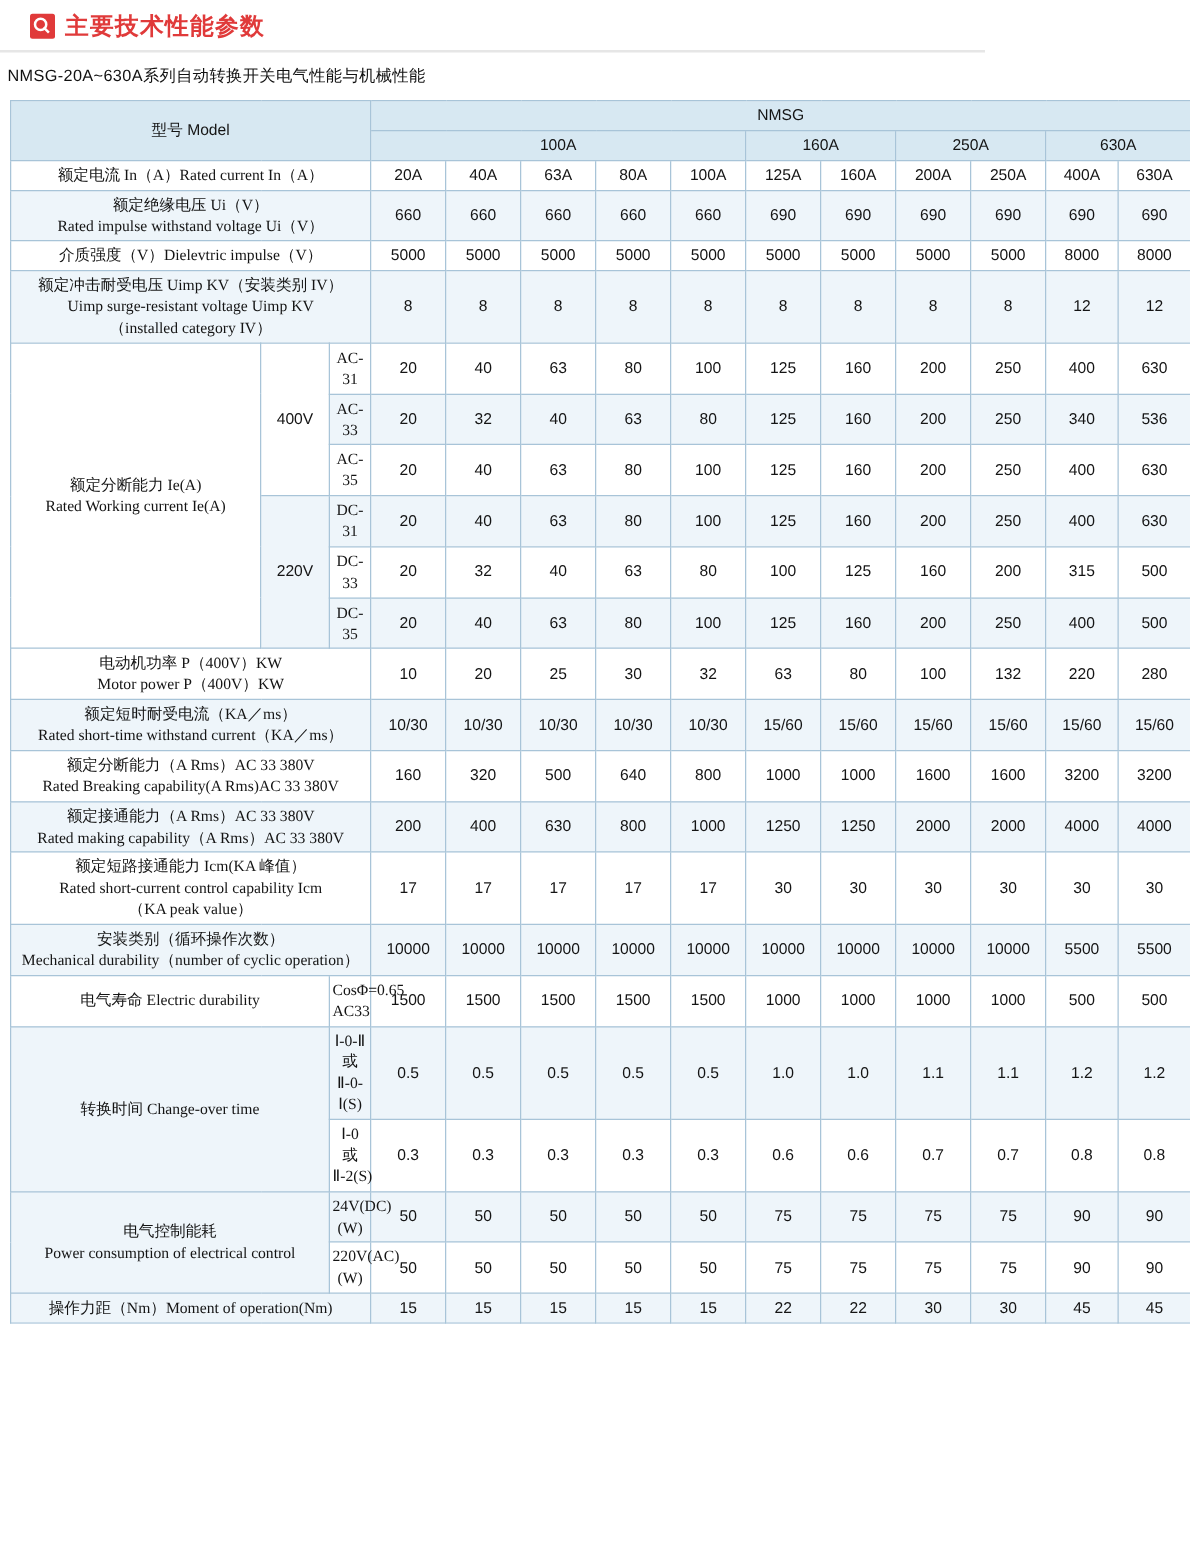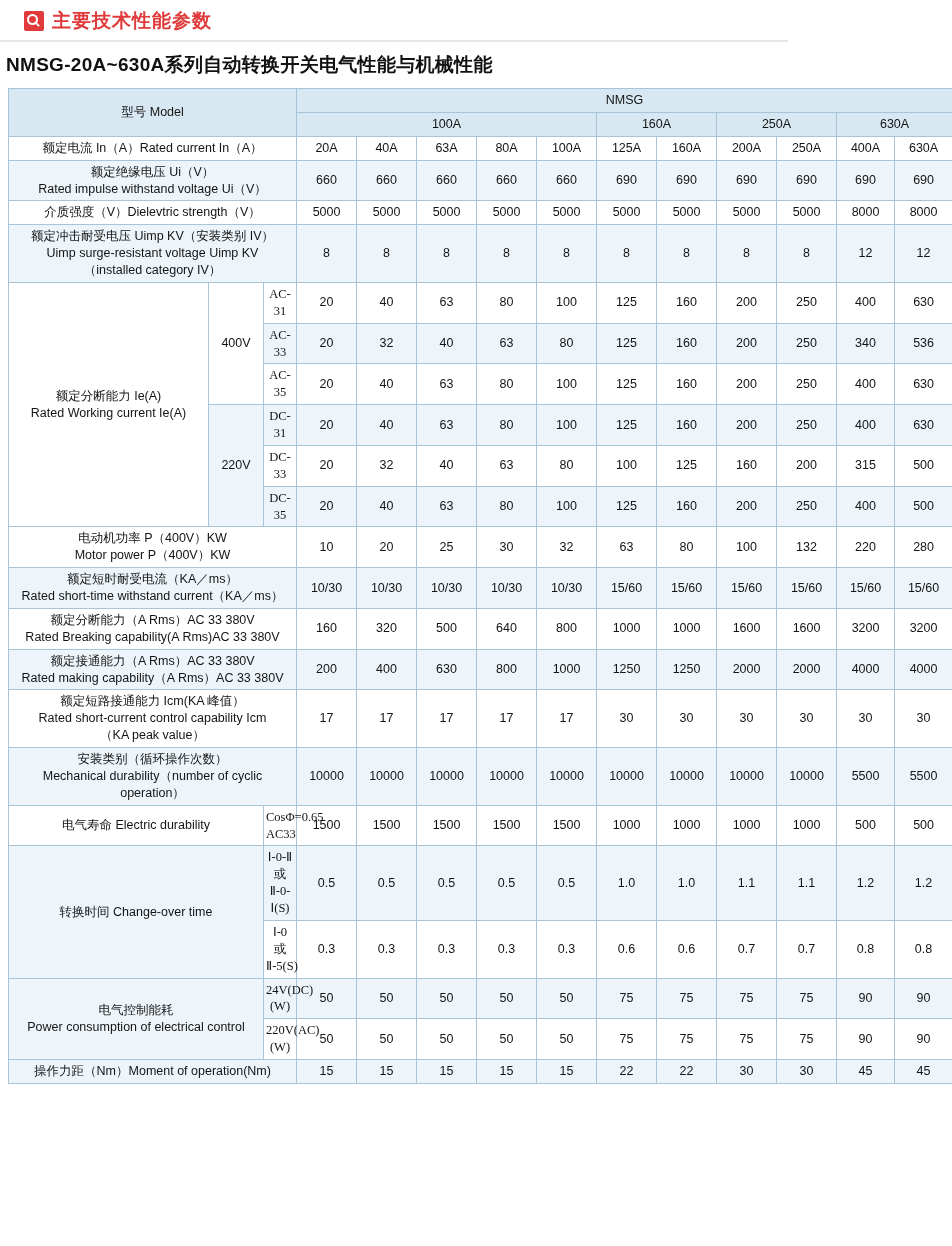--- a/index.html
+++ b/index.html
@@ -59,22 +59,22 @@
     font-size: 19px;
     font-weight: bold;
     letter-spacing: 1px;
   }
   .header-rule {
     height: 2px;
     background: #e6e6e6;
     margin: 0 0 10px 0;
   }
   .subtitle {
-    font-size: 19px;
-    font-weight: bold;
+    font-size: 13px;
+    font-weight: normal;
     color: #111;
     padding: 0 0 10px 6px;
     letter-spacing: 0.3px;
   }
   
   table.spec {
     border-collapse: collapse;
     width: 944px;
     margin: 0 8px;
     table-layout: fixed;
@@ -92,20 +92,21 @@
   .hdr {
     background: #d7e8f2;
     font-size: 13.5px;
   }
   .hdr-model {
     font-size: 14px;
   }
   .lbl {
     font-size: 12.5px;
     padding: 4px 4px;
+    font-family: Liberation Serif, serif;
   }
   .lbl-big {
     font-size: 13px;
   }
   .sub-lbl {
     font-size: 12.5px;
     font-family: Liberation Serif, serif;
   }
   .val {
     font-size: 13px;
@@ -190,21 +191,21 @@
       <td class="zebra val">660</td>
       <td class="zebra val">690</td>
       <td class="zebra val">690</td>
       <td class="zebra val">690</td>
       <td class="zebra val">690</td>
       <td class="zebra val">690</td>
       <td class="zebra val">690</td>
     </tr>
 
     <tr>
-      <td class="white lbl" colspan="3">介质强度（V）Dielevtric strength（V）</td>
+      <td class="white lbl" colspan="3">介质强度（V）Dielevtric impulse（V）</td>
       <td class="white val">5000</td>
       <td class="white val">5000</td>
       <td class="white val">5000</td>
       <td class="white val">5000</td>
       <td class="white val">5000</td>
       <td class="white val">5000</td>
       <td class="white val">5000</td>
       <td class="white val">5000</td>
       <td class="white val">5000</td>
       <td class="white val">8000</td>
@@ -455,21 +456,21 @@
       <td class="zebra val">0.5</td>
       <td class="zebra val">0.5</td>
       <td class="zebra val">1.0</td>
       <td class="zebra val">1.0</td>
       <td class="zebra val">1.1</td>
       <td class="zebra val">1.1</td>
       <td class="zebra val">1.2</td>
       <td class="zebra val">1.2</td>
     </tr>
     <tr>
-      <td class="white sub-lbl">Ⅰ-0 或Ⅱ-5(S)</td>
+      <td class="white sub-lbl">Ⅰ-0 或Ⅱ-2(S)</td>
       <td class="white val">0.3</td>
       <td class="white val">0.3</td>
       <td class="white val">0.3</td>
       <td class="white val">0.3</td>
       <td class="white val">0.3</td>
       <td class="white val">0.6</td>
       <td class="white val">0.6</td>
       <td class="white val">0.7</td>
       <td class="white val">0.7</td>
       <td class="white val">0.8</td>

